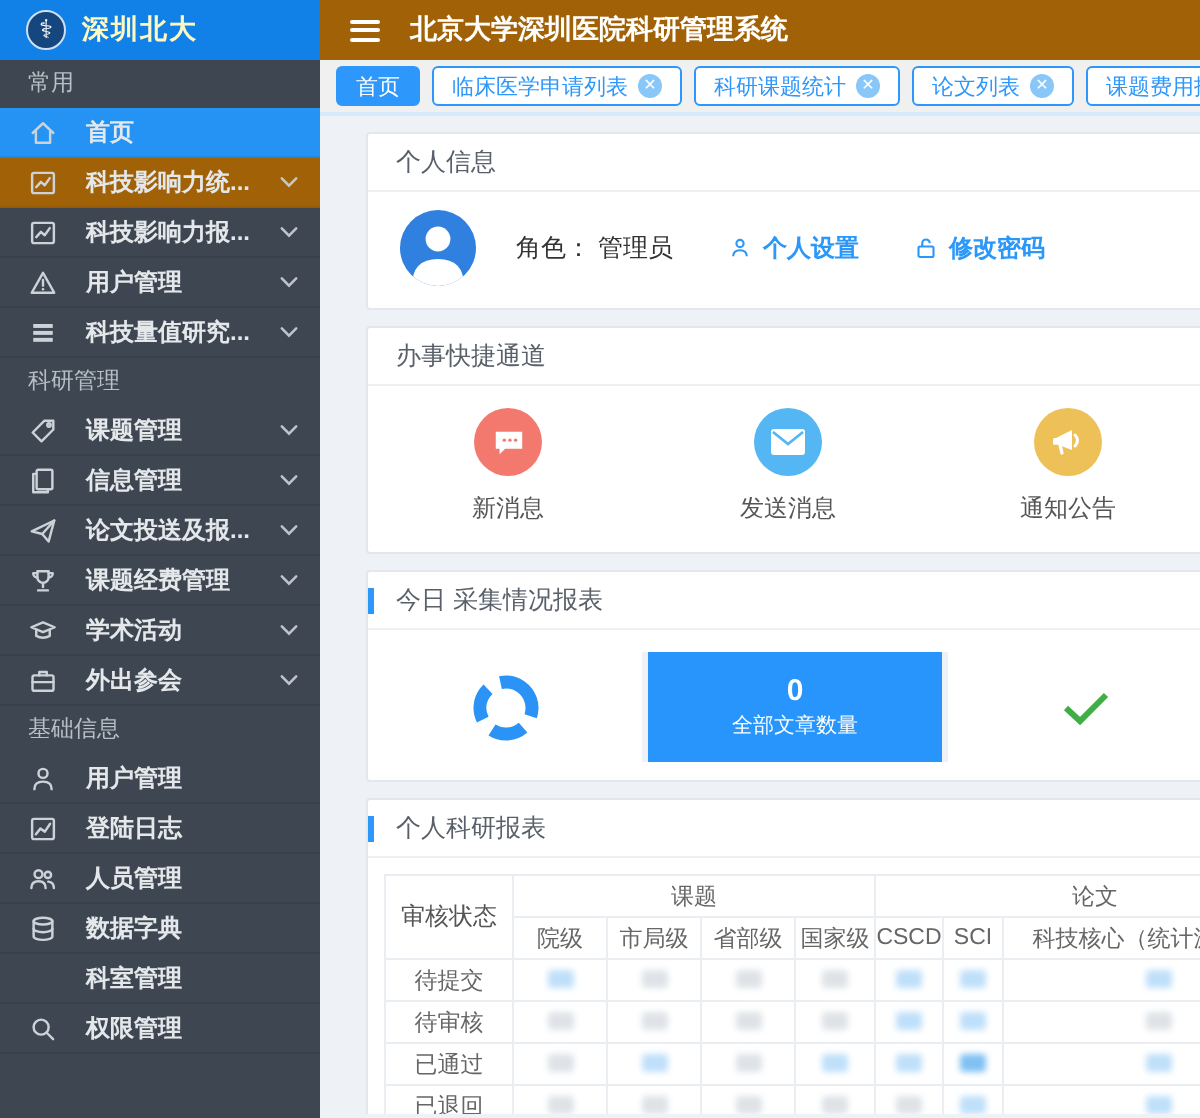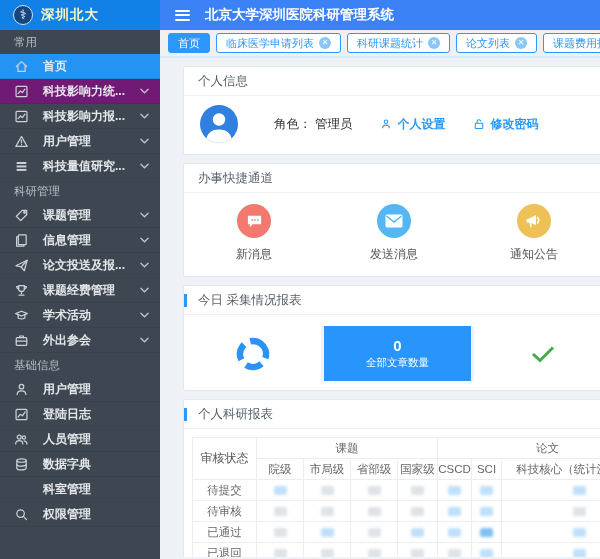--- a/index.html
+++ b/index.html
@@ -5,34 +5,34 @@
   * { box-sizing: border-box; margin: 0; padding: 0; }
   html,body { width:600px; height:559px; overflow:hidden; }
   body { font-family:"Liberation Sans",sans-serif; background:#eef1f5; position:relative; }
 
   
   .header { position:absolute; top:0; left:0; width:600px; height:30px; display:flex; z-index:5; }
   .logo-area { width:160px; background:#1181e8; display:flex; align-items:center; padding-left:13px; gap:8px; }
   .logo-circle { width:20px; height:20px; border-radius:50%; background:#16467e; border:1px solid #cfe0f2;
                  color:#fff; font-size:13px; line-height:18px; text-align:center; flex:0 0 auto; }
   .logo-text { color:#fef9c3; font-size:13.5px; font-weight:bold; letter-spacing:1px; }
-  .header-bar { flex:1; background:#3b82f6; display:flex; align-items:center; gap:15px; padding-left:15px; }
+  .header-bar { flex:1; background:#a16207; display:flex; align-items:center; gap:15px; padding-left:15px; }
   .hamburger { width:15px; display:flex; flex-direction:column; gap:2.5px; cursor:pointer; }
   .hamburger span { height:2px; background:#fff; border-radius:1px; }
   .header-title { color:#fff; font-size:13.5px; font-weight:bold; }
 
   
   .sidebar { position:absolute; top:30px; left:0; width:160px; height:529px; background:#3e4751; overflow:hidden; }
   .side-section-label { height:24px; line-height:25px; padding-left:14px; color:#b8bfc7; font-size:11.5px; }
   .side-item { height:25px; display:flex; align-items:center; padding:0 11px 0 14px; color:#e4e8eb;
                font-size:12px; font-weight:bold; cursor:pointer; border-bottom:1px solid rgba(0,0,0,0.07); }
   .side-item .s-icon { width:16px; height:16px; margin-right:13px; display:flex; align-items:center; flex:0 0 auto; }
   .side-item .chev { margin-left:auto; display:flex; opacity:.9; }
   .side-item.active { background:#2493f4; }
-  .side-item.highlight { background:#701a75; }
+  .side-item.highlight { background:#a16207; }
   .s-icon svg, .chev svg { display:block; }
 
   
   .main { position:absolute; left:160px; top:30px; width:440px; height:529px; overflow:hidden; }
   .tabbar { height:28px; background:#f0f0f0; border-bottom:2px solid #d6eafc; display:flex; align-items:center;
             gap:6px; padding-left:8px; }
   .tab { height:20px; padding:0 9px; display:inline-flex; align-items:center; gap:5px; font-size:11px;
          border-radius:3px; border:1px solid #2e97fb; color:#2e97fb; background:#fff; white-space:nowrap; cursor:pointer; }
   .tab.active { background:#2e97fb; color:#fff; }
   .tab-close { width:12px; height:12px; border-radius:50%; background:#8ac7f9; color:#fff; font-size:8px;
@@ -40,21 +40,21 @@
 
   .content { padding:8px 0 0 23px; height:499px; overflow:hidden; }
   .card { width:574px; background:#fff; border:1px solid #e3e7eb; border-radius:2px; margin-bottom:8px; }
   .card-title { height:29px; display:flex; align-items:center; padding:0 14px; font-size:12.5px; color:#596069;
                 border-bottom:1px solid #eef0f3; position:relative; }
   .accent-bar { position:absolute; left:0; top:8px; width:3px; height:13px; background:#2e97fb; }
 
   
   .pi-body { display:flex; align-items:center; padding:9px 16px 11px; }
   .avatar { width:38px; height:38px; border-radius:50%; background:#2f80df; overflow:hidden; flex:0 0 auto; }
-  .role { margin-left:36px; font-size:12.5px; color:#333; }
+  .role { margin-left:20px; font-size:12.5px; color:#333; }
   .plink { margin-left:28px; color:#2b97f8; font-size:12px; display:flex; gap:5px; align-items:center; cursor:pointer;font-weight:bold; }
 
   
   .quick-body { display:flex; padding:11px 0 13px; }
   .quick-item { width:140px; cursor:pointer; }
   .quick-circle { width:34px; height:34px; border-radius:50%; margin:0 auto; display:flex; align-items:center; justify-content:center; }
   .quick-label { text-align:center; font-size:12px; color:#555; margin-top:8px; }
 
   
   .today-body { display:flex; gap:3px; height:55px; margin:11px 0 9px; background:#eef1f5; }

